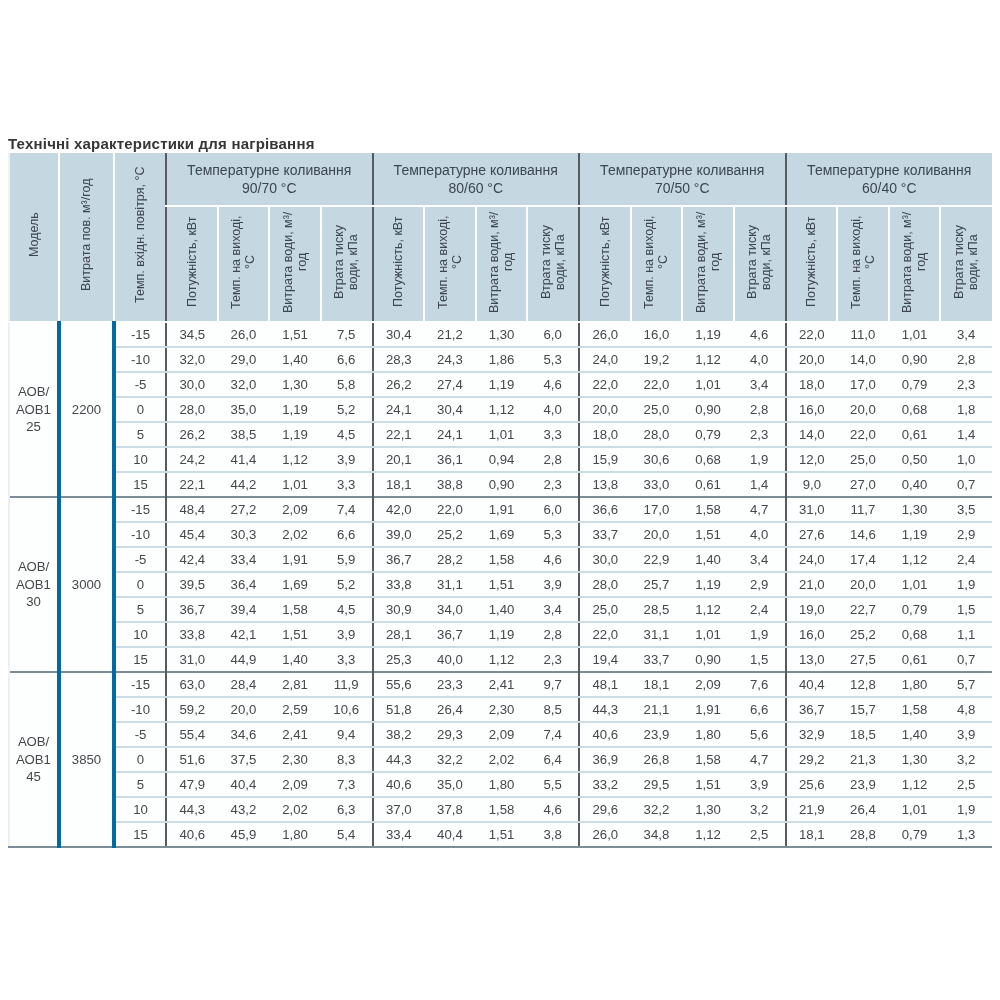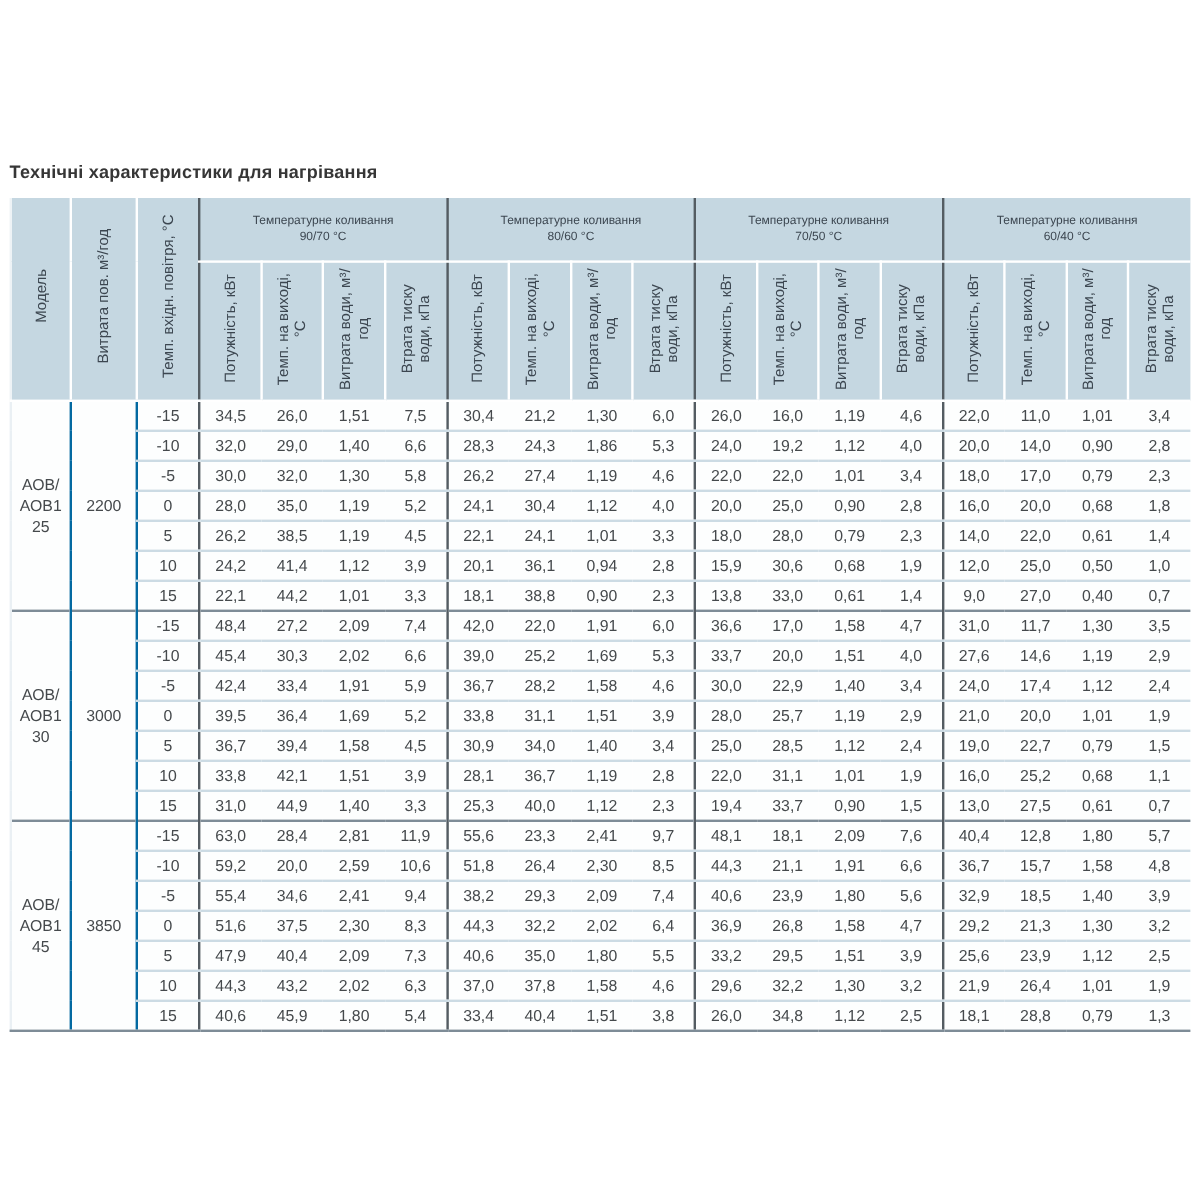--- a/index.html
+++ b/index.html
@@ -2,57 +2,57 @@
 <html><head>
 <meta charset="utf-8">
 <style>
   html,body{margin:0;padding:0;}
   body{
     width:1000px;height:1000px;background:#ffffff;
     font-family:"Liberation Sans","DejaVu Sans",sans-serif;
     color:#44494d;overflow:hidden;
   }
   .title{
-    margin:135px 0 13px 8px;
+    margin:135px 0 1px 8px;
     font-size:15px;font-weight:bold;color:#363636;letter-spacing:.2px;
   }
   table{
     border-collapse:collapse;table-layout:fixed;
     width:984px;margin-left:8px;
   }
   th,td{padding:0;}
   
   thead th{
     background:#c5d7e1;
     border-left:2px solid #ffffff;
     border-bottom:2px solid #ffffff;
     font-weight:normal;color:#3c4650;
     vertical-align:middle;text-align:center;
   }
   thead tr:first-child th:first-child{border-left:2px solid #eef3f6;}
-  .group-h{height:52px;font-size:10px;line-height:1.3;}
+  .group-h{height:52px;font-size:14px;line-height:1.3;}
   .sub-row th{height:114px;}
   .vert{
     display:inline-block;
     writing-mode:vertical-rl;transform:rotate(180deg);
     text-align:center;line-height:1.15;font-size:12.5px;
   }
   .rh .vert{height:152px;}
   .sub-h .vert{height:102px;}
   
   .gl{border-left:2px solid #545c62 !important;}
   
   tbody td{
     background:#fdfefe;height:23px;
     font-size:13.2px;text-align:center;vertical-align:middle;
     color:#45494c;
   }
   td.temp,td.val{border-bottom:2px solid #ccdbe4;}
   td.model{white-space:pre-line;line-height:1.35;border-left:2px solid #eaf0f4;}
-  td.flow,td.temp{border-left:2px solid #0369a1;}
+  td.flow,td.temp{border-left:4px solid #0369a1;}
   tr.bl td{border-bottom:none;}
   tr.bs td{border-top:2px solid #7e8c97;}
   tr.tl td{border-bottom:2px solid #7e8c97;}
   td.end{border-bottom:2px solid #7e8c97;}
 </style>
 </head>
 <body>
 
 <div class="title">Технічні характеристики для нагрівання</div>
 

